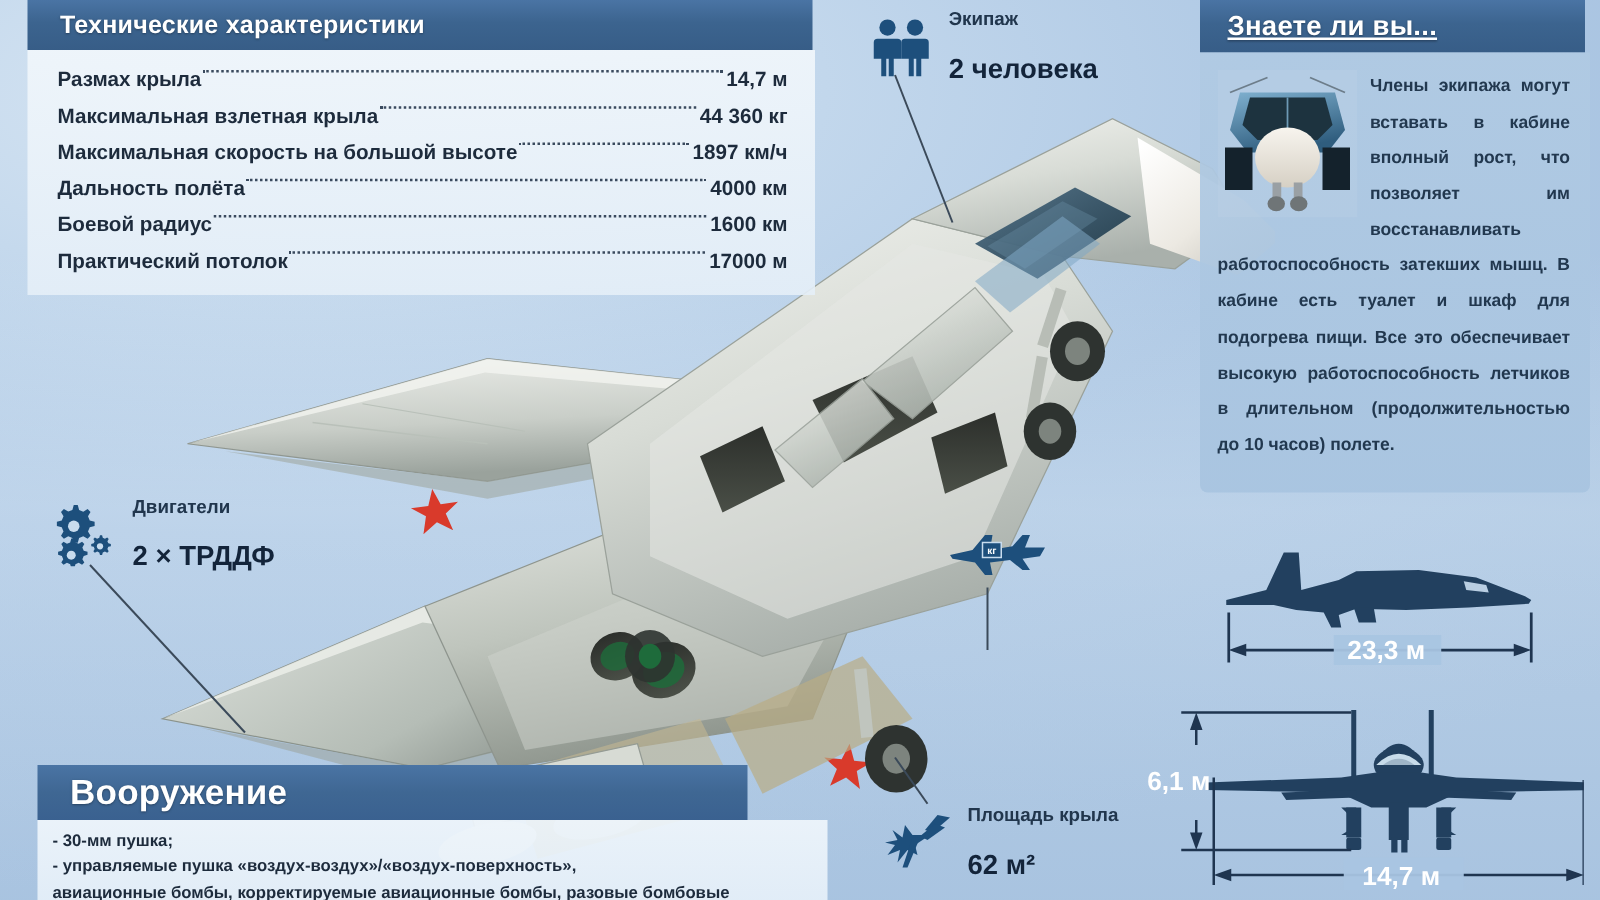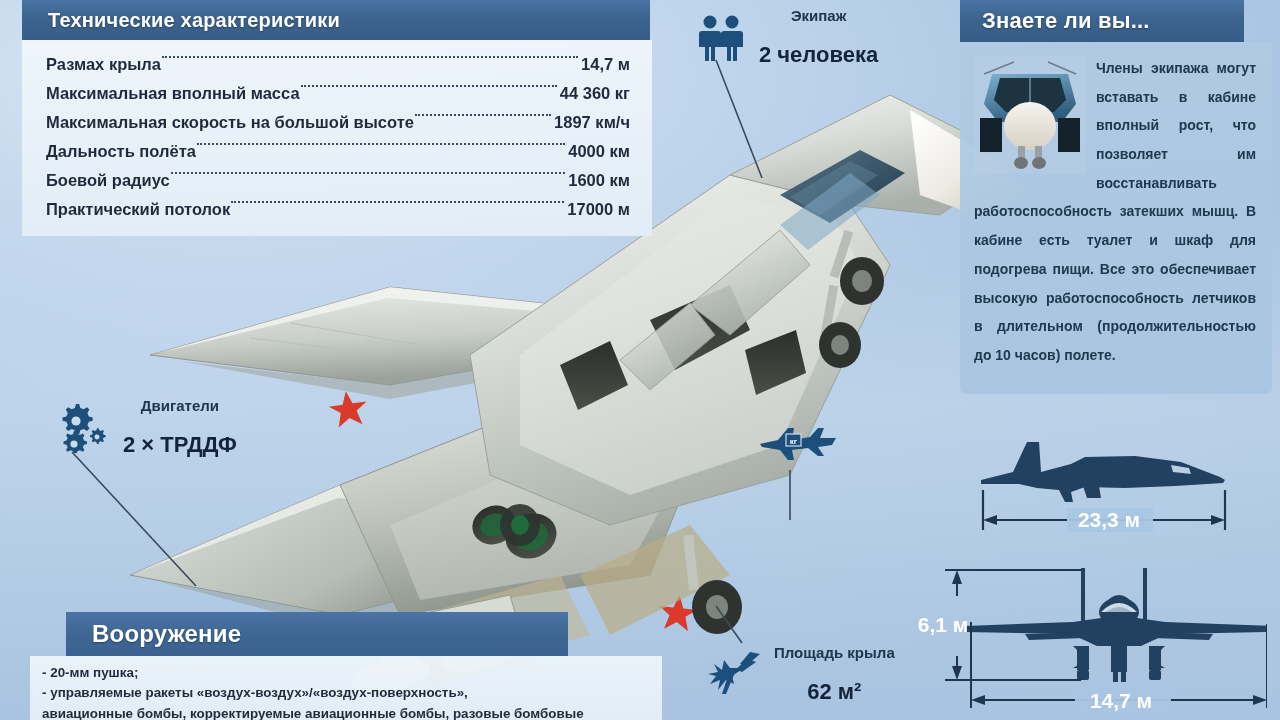--- a/index.html
+++ b/index.html
@@ -50,52 +50,52 @@
   .spec-label{}
   .spec-dots{
     flex:1 1 auto;min-width:8px;
     border-bottom:2.5px dotted #3a4a5e;
     margin:0 1px 4px 1px;height:1px;
   }
   .spec-value{padding-left:2px;}
 
   
   #dyk{left:960px;top:0;width:312px;}
-  #dyk .panel-head{width:284px;height:42px;line-height:28px;font-size:22px;padding-left:22px;}
+  #dyk .panel-head{width:308px;height:42px;line-height:28px;font-size:22px;padding-left:22px;text-decoration:underline;}
   #dyk .panel-body{
     width:312px;height:352px;
     background:linear-gradient(180deg,rgba(176,202,227,.92) 0%,rgba(168,196,224,.92) 100%);
     padding:12px 16px 10px 14px;
     border-radius:0 0 6px 6px;
   }
   #dyk .dyk-text{
     font-size:14px;line-height:2.05;color:#22384f;font-weight:bold;
     text-align:justify;
   }
   .nose-photo{
     float:left;width:112px;height:118px;margin:2px 10px 2px 0;
     position:relative;overflow:hidden;
   }
 
   
   #arm{left:30px;top:612px;width:632px;}
-  #arm .panel-head{width:502px;height:44px;line-height:29px;font-size:24px;background:linear-gradient(180deg,#4a74a4 0%,#3f6793 50%,#3a6190 100%);margin-left:36px;}
+  #arm .panel-head{width:568px;height:44px;line-height:29px;font-size:28px;background:linear-gradient(180deg,#4a74a4 0%,#3f6793 50%,#3a6190 100%);}
   #arm .panel-body{
     width:632px;height:64px;padding:7px 10px 0 12px;overflow:hidden;
     background:linear-gradient(180deg,rgba(238,245,251,.94) 0%,rgba(230,240,249,.92) 100%);
   }
   .arm-line{font-size:13.4px;font-weight:bold;color:#1d2b3c;line-height:1.52;white-space:nowrap;}
 
   
   .callout{position:absolute;display:flex;align-items:center;gap:10px;}
-  .callout .co-text{line-height:1.12;text-align:center;}
+  .callout .co-text{line-height:1.12;}
   .co-top{font-size:15px;font-weight:bold;color:#21364d;}
   .co-big{font-size:22px;font-weight:bold;color:#13243a;margin-top:18px;}
   #co-crew{left:697px;top:8px;}
-  #co-eng{left:61px;top:398px;}
+  #co-eng{left:44px;top:398px;}
   #co-load{left:758px;top:420px;}
   #co-area{left:706px;top:645px;}
 
   
   #dim-side{position:absolute;left:975px;top:432px;width:262px;height:110px;}
   #dim-front{position:absolute;left:905px;top:560px;width:362px;height:160px;}
 
   
   #jet{position:absolute;left:90px;top:55px;width:930px;height:650px;}
 </style>
@@ -238,21 +238,21 @@
 
   <div class="panel" id="specs">
     <div class="panel-head">Технические характеристики</div>
     <div class="panel-body">
       <div class="spec-row">
         <span class="spec-label">Размах крыла</span>
         <span class="spec-dots"></span>
         <span class="spec-value">14,7 м</span>
       </div>
       <div class="spec-row">
-        <span class="spec-label">Максимальная вполный масса</span>
+        <span class="spec-label">Максимальная взлетная крыла</span>
         <span class="spec-dots"></span>
         <span class="spec-value">44 360 кг</span>
       </div>
       <div class="spec-row">
         <span class="spec-label">Максимальная скорость на большой высоте</span>
         <span class="spec-dots"></span>
         <span class="spec-value">1897 км/ч</span>
       </div>
       <div class="spec-row">
         <span class="spec-label">Дальность полёта</span>
@@ -300,22 +300,22 @@
         <line x1="10" y1="18" x2="40" y2="6" stroke="#6d7d8a" stroke-width="1.5"></line>
         <line x1="102" y1="18" x2="74" y2="6" stroke="#6d7d8a" stroke-width="1.5"></line>
       </svg>
       <div class="dyk-text">Члены экипажа могут вставать в кабине вполный рост, что позволяет им восстанавливать работоспособность затекших мышц. В кабине есть туалет и шкаф для подогрева пищи. Все это обеспечивает высокую работоспособность летчиков в длительном (продолжительностью до 10 часов) полете.</div>
     </div>
   </div>
 
   <div class="panel" id="arm">
     <div class="panel-head">Вооружение</div>
     <div class="panel-body">
-      <div class="arm-line">- 20-мм пушка;</div>
-      <div class="arm-line">- управляемые ракеты «воздух-воздух»/«воздух-поверхность»,</div>
+      <div class="arm-line">- 30-мм пушка;</div>
+      <div class="arm-line">- управляемые пушка «воздух-воздух»/«воздух-поверхность»,</div>
       <div class="arm-line">авиационные бомбы, корректируемые авиационные бомбы,  разовые бомбовые</div>
 
     </div>
   </div>
 
   <div class="callout" id="co-crew">
     <svg width="52" height="48" viewBox="0 0 52 48">
       <g fill="#1d4f7c">
         <circle cx="13" cy="8" r="6.5"></circle>
         <path d="M5,17 h16 a3,3 0 0 1 3,3 v13 h-6 v14 h-4 v-14 h-2 v14 h-4 v-14 h-6 v-13 a3,3 0 0 1 3,-3 z"></path>

